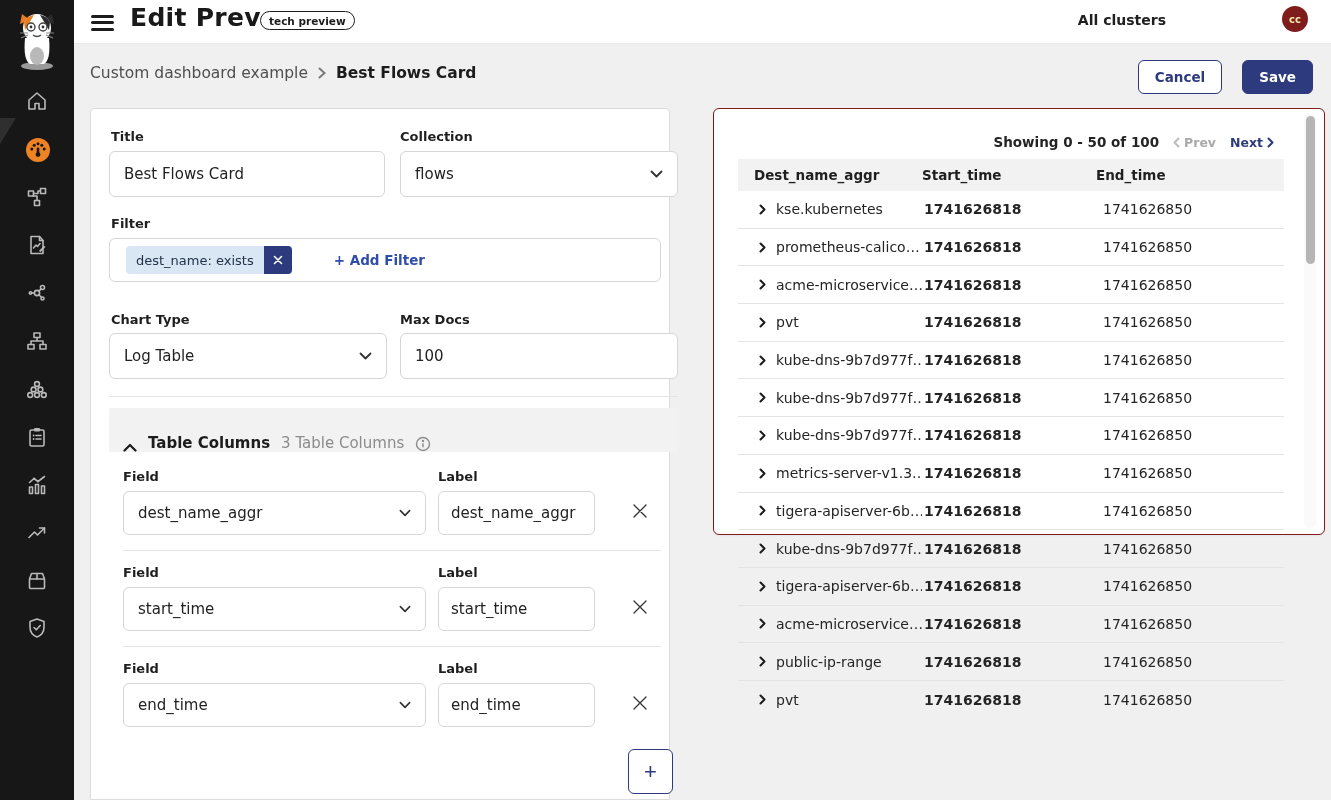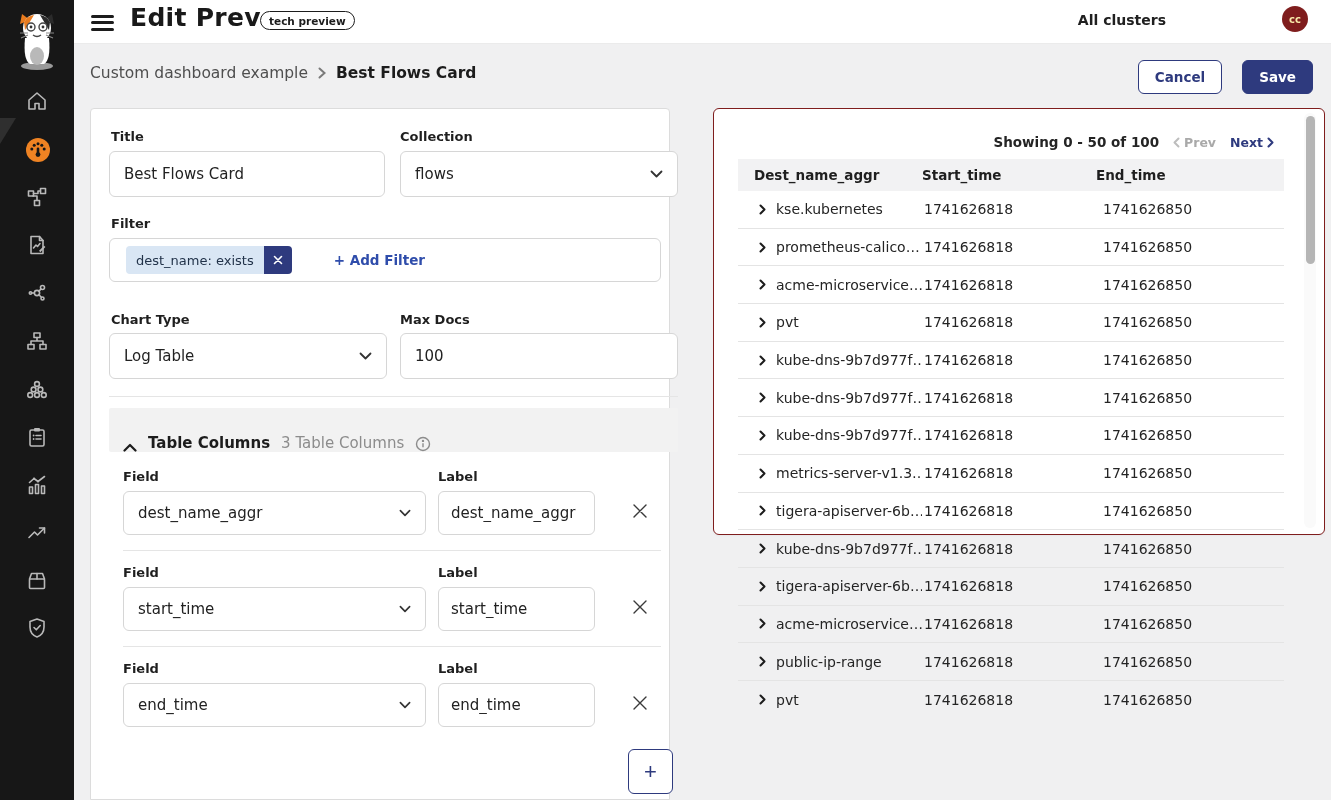--- a/index.html
+++ b/index.html
@@ -93,21 +93,21 @@
   .ptable-head { display:flex; height:32px; background:#f2f2f3; align-items:center;
     font-size:13.5px; font-weight:700; color:#1f1f1f; }
   .ptable-head .c1 { width:184px; padding-left:16px; }
   .ptable-head .c2 { width:174px; }
   .ptable-head .c3 { flex:1; }
   .prow { display:flex; height:37.7px; align-items:center; font-size:14px; color:#242424;
     border-bottom:1px solid #e4e4e4; cursor:default; }
   .prow:last-child { border-bottom:none; }
   .prow .c1 { width:184px; padding-left:21px; display:flex; align-items:center; gap:10px;
     white-space:nowrap; overflow:hidden; }
-  .prow .c2 { width:174px; padding-left:2px; }
+  .prow .c2 { width:174px; padding-left:2px;font-weight:bold; }
   .prow .c3 { flex:1; padding-left:7px; }
   .row-chev { flex:0 0 auto; cursor:pointer; }
   .row-chev svg { stroke:#1c1c1c; fill:none; stroke-width:2; stroke-linecap:round; stroke-linejoin:round; }
   .row-name { overflow:hidden; text-overflow:clip; white-space:nowrap; }
 
   .vscroll { position:absolute; right:8px; top:4px; bottom:6px; width:12px; background:#fafafa; border-radius:6px; }
   .vthumb { position:absolute; left:1.5px; top:3px; width:9px; height:148px; background:#b5b5b5; border-radius:5px; cursor:pointer; }
 </style>
 </head>
 <body>

